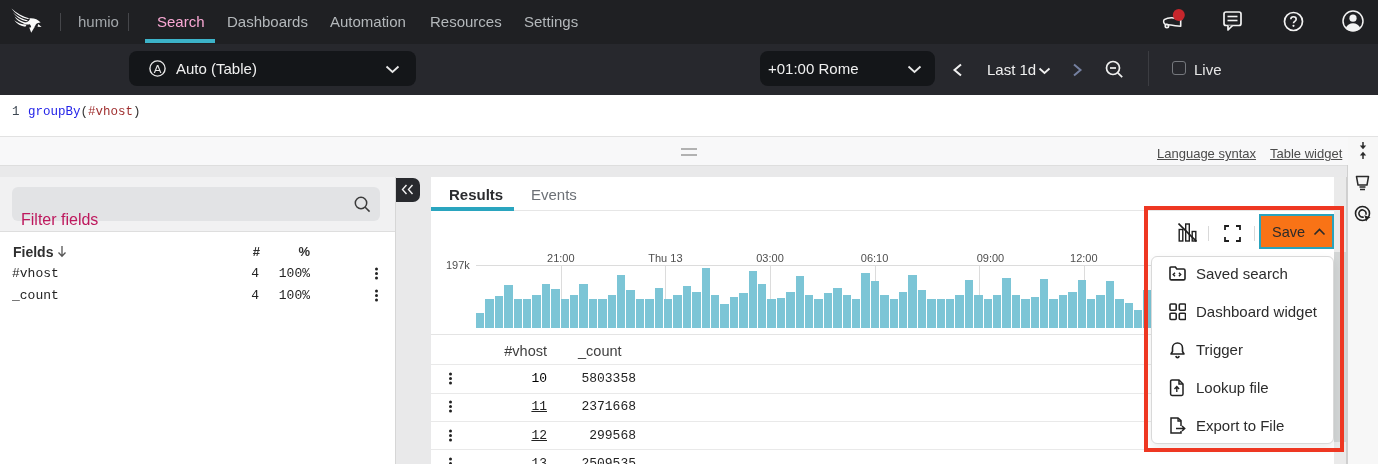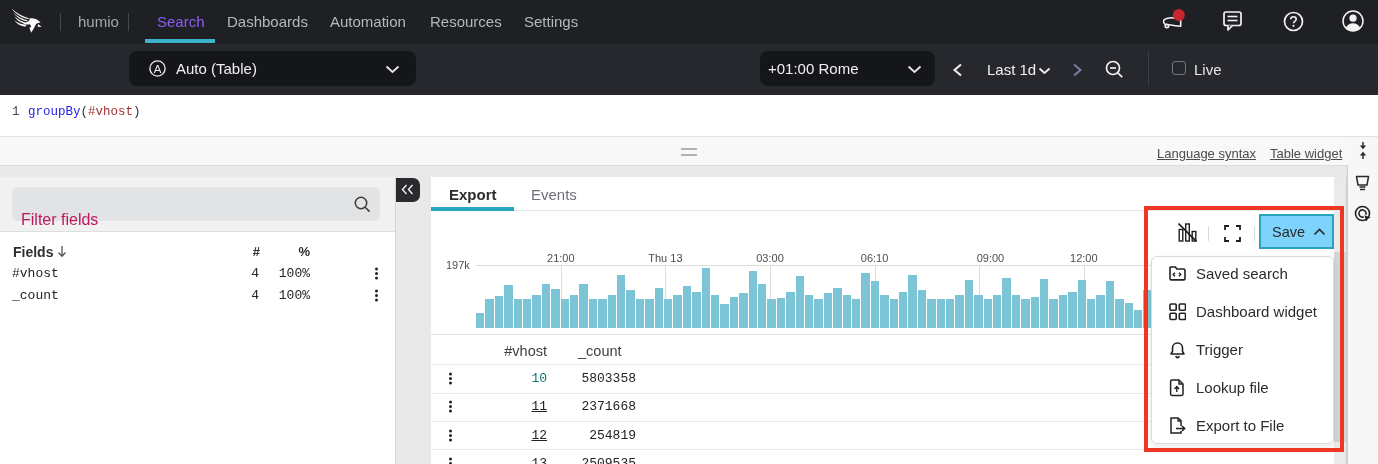--- a/index.html
+++ b/index.html
@@ -41,21 +41,21 @@
       <path d="M3.5,8.6 C7.3,11.8 11.2,13.8 15.2,14.7 L13.6,15.7 C9,14.7 5.6,12.3 3.5,8.6 Z"></path>
       <path d="M18.5,10.3 C23,9.9 27,11.4 29.6,14.6 C27.7,14.6 26,15.3 24.8,16.5 C24.1,18.8 22.3,20.4 19.8,21 C20.5,19.1 20.1,17.4 18.7,16.2 C16.4,16.7 14,16.4 12,15.3 C15,14.8 17.4,13.4 18.8,11.4 Z"></path>
       <path d="M27.2,16.1 L30.6,19.1 L26.6,18.8 Z"></path>
       <path d="M3.2,12.2 C7,15.1 11.3,16.6 15.8,16.4 L14.3,18.7 C9.9,18.3 6,16.1 3.2,12.2 Z"></path>
       <path d="M18.3,19.6 L23.6,19 L20.2,24.8 Z"></path>
     </g>
   </svg>
   <div class="navsep" style="left:60px"></div>
   <div class="navitem" style="left:78px;color:#a3a7ab">humio</div>
   <div class="navsep" style="left:128px"></div>
-  <div class="navitem" style="left:157px;color:#8b5cf6">Search</div>
+  <div class="navitem" style="left:157px;color:#f9a8d4">Search</div>
   <div class="abs" style="left:145px;top:38.5px;width:70px;height:4px;background:#3cb3c9"></div>
   <div class="navitem" style="left:227px">Dashboards</div>
   <div class="navitem" style="left:430px">Resources</div>
   <div class="navitem" style="left:330px">Automation</div>
   <div class="navitem" style="left:524px">Settings</div>
 
   <svg class="abs" style="left:1161px;top:7px" width="27" height="23" viewBox="0 0 27 23">
     <g fill="none" stroke="#f2f2f2" stroke-width="1.6" stroke-linejoin="round">
       <path d="M3.2,12.6 C7,10.4 12,9.8 19.7,12.7 L19.7,19.3 C11.5,18.4 6.8,17.8 4.2,17.3 C2.5,16.2 2.3,14 3.2,12.6 Z"></path>
       <circle cx="5.9" cy="18.9" r="1.7"></circle>
@@ -190,21 +190,21 @@
       <circle cx="2.5" cy="11" r="1.5"></circle>
     </g>
   </svg>
 
 <div class="abs" style="left:396px;top:178px;width:24px;height:23.5px;background:#282a2e;border-radius:0 7px 7px 0"></div>
 <svg class="abs" style="left:401px;top:184px" width="13" height="11" viewBox="0 0 13 11">
   <path d="M5.5,1 L1.5,5.5 L5.5,10 M11.5,1 L7.5,5.5 L11.5,10" fill="none" stroke="#f2f2f2" stroke-width="1.4"></path>
 </svg>
 
 <div id="rpanel"></div>
-<div class="abs" style="left:449px;top:185.5px;font-size:15px;font-weight:bold;color:#2b2c2f">Export</div>
+<div class="abs" style="left:449px;top:185.5px;font-size:15px;font-weight:bold;color:#2b2c2f">Results</div>
 <div class="abs" style="left:531px;top:185.5px;font-size:15px;color:#6c7076">Events</div>
 <div class="abs" style="left:431px;top:210px;width:903px;height:1px;background:#e6e6e6"></div>
 <div class="abs" style="left:431px;top:207px;width:83px;height:4px;background:#2aa5bf"></div>
 
 <div class="abs" style="left:446px;top:259px;font-size:11px;color:#4e4e4e">197k</div>
 <div class="abs" style="left:476px;top:265px;width:858px;height:1px;background:#dcdcdc"></div>
 <div id="ticks">
     <div class="abs" style="left:560.8px;top:265px;width:1px;height:62px;background:#dcdcdc"></div>
     <div class="abs" style="left:535.8px;top:252px;width:50px;text-align:center;font-size:11px;color:#4e4e4e">21:00</div>
     <div class="abs" style="left:665.4px;top:265px;width:1px;height:62px;background:#dcdcdc"></div>
@@ -318,42 +318,42 @@
     <div class="abs" style="left:578px;top:342.5px;font-size:14.5px;color:#3f3f3f">_count</div>
     <div class="abs" style="left:431px;top:364px;width:903px;height:1px;background:#e9e9e9"></div>
     <div class="abs" style="left:431px;top:392.6px;width:903px;height:1px;background:#e9e9e9"></div>
     <svg class="abs" style="left:448px;top:371.9px" width="5" height="13" viewBox="0 0 5 13">
       <g fill="#222">
         <circle cx="2.5" cy="2" r="1.5"></circle>
         <circle cx="2.5" cy="6.5" r="1.5"></circle>
         <circle cx="2.5" cy="11" r="1.5"></circle>
       </g>
     </svg>
-    <div class="mono abs" style="left:487px;top:370.9px;width:60px;text-align:right;font-size:13px;color:#0f766e;">10</div>
+    <div class="mono abs" style="left:487px;top:370.9px;width:60px;text-align:right;font-size:13px;color:#000000;">10</div>
     <div class="mono abs" style="left:536px;top:370.9px;width:100px;text-align:right;font-size:13px;color:#232323">5803358</div>
     <div class="abs" style="left:431px;top:420.9px;width:903px;height:1px;background:#e9e9e9"></div>
     <svg class="abs" style="left:448px;top:400.3px" width="5" height="13" viewBox="0 0 5 13">
       <g fill="#222">
         <circle cx="2.5" cy="2" r="1.5"></circle>
         <circle cx="2.5" cy="6.5" r="1.5"></circle>
         <circle cx="2.5" cy="11" r="1.5"></circle>
       </g>
     </svg>
     <div class="mono abs" style="left:487px;top:399.3px;width:60px;text-align:right;font-size:13px;color:#232323;text-decoration:underline">11</div>
     <div class="mono abs" style="left:536px;top:399.3px;width:100px;text-align:right;font-size:13px;color:#232323">2371668</div>
     <div class="abs" style="left:431px;top:449.2px;width:903px;height:1px;background:#e9e9e9"></div>
     <svg class="abs" style="left:448px;top:428.5px" width="5" height="13" viewBox="0 0 5 13">
       <g fill="#222">
         <circle cx="2.5" cy="2" r="1.5"></circle>
         <circle cx="2.5" cy="6.5" r="1.5"></circle>
         <circle cx="2.5" cy="11" r="1.5"></circle>
       </g>
     </svg>
     <div class="mono abs" style="left:487px;top:427.5px;width:60px;text-align:right;font-size:13px;color:#232323;text-decoration:underline">12</div>
-    <div class="mono abs" style="left:536px;top:427.5px;width:100px;text-align:right;font-size:13px;color:#232323">254819</div>
+    <div class="mono abs" style="left:536px;top:427.5px;width:100px;text-align:right;font-size:13px;color:#232323">299568</div>
     <svg class="abs" style="left:448px;top:456.8px" width="5" height="13" viewBox="0 0 5 13">
       <g fill="#222">
         <circle cx="2.5" cy="2" r="1.5"></circle>
         <circle cx="2.5" cy="6.5" r="1.5"></circle>
         <circle cx="2.5" cy="11" r="1.5"></circle>
       </g>
     </svg>
     <div class="mono abs" style="left:487px;top:455.8px;width:60px;text-align:right;font-size:13px;color:#232323;text-decoration:underline">13</div>
     <div class="mono abs" style="left:536px;top:455.8px;width:100px;text-align:right;font-size:13px;color:#232323">2509535</div>
   </div>
@@ -373,21 +373,21 @@
 <div class="abs" style="left:1208px;top:226px;width:1px;height:15px;background:#d9d9d9"></div>
 <svg class="abs" style="left:1224px;top:225px" width="17" height="17" viewBox="0 0 17 17">
   <g fill="none" stroke="#1e1e1e" stroke-width="1.8">
     <path d="M1,5 L1,1 L5,1"></path>
       <path d="M12,1 L16,1 L16,5"></path>
     <path d="M16,12 L16,16 L12,16"></path>
       <path d="M5,16 L1,16 L1,12"></path>
   </g>
 </svg>
 <div class="abs" style="left:1254px;top:226px;width:1px;height:15px;background:#d9d9d9"></div>
-<div class="abs" style="left:1259px;top:214px;width:75px;height:35px;background:#7dd3fc;border:2.5px solid #29a3bd;display:flex;align-items:center">
+<div class="abs" style="left:1259px;top:214px;width:75px;height:35px;background:#f97316;border:2.5px solid #29a3bd;display:flex;align-items:center">
   <span style="margin-left:11px;font-size:14.5px;color:#2b2b2b">Save</span>
   <svg style="margin-left:8px" width="13" height="8" viewBox="0 0 13 8">
     <path d="M1.5,6.5 L6.5,1.5 L11.5,6.5" fill="none" stroke="#2b2b2b" stroke-width="1.6"></path>
   </svg>
 </div>
 
 <div class="abs" style="left:1151px;top:256px;width:183px;height:188px;background:#fff;border:1px solid #d9d9d9;border-radius:6px;box-shadow:0 4px 10px rgba(0,0,0,0.08)"></div>
 <div id="menu">
     <svg class="abs" style="left:1169px;top:264.5px" width="17" height="18" viewBox="0 0 17 18">
       <path d="M1,3 L1,13.5 C1,14.3 1.6,14.9 2.4,14.9 L14.6,14.9 C15.4,14.9 16,14.3 16,13.5 L16,5.4 C16,4.6 15.4,4 14.6,4 L7.8,4 L6.4,2 L2.4,2 C1.6,2 1,2.3 1,3 Z" fill="none" stroke="#222" stroke-width="1.6"></path>

